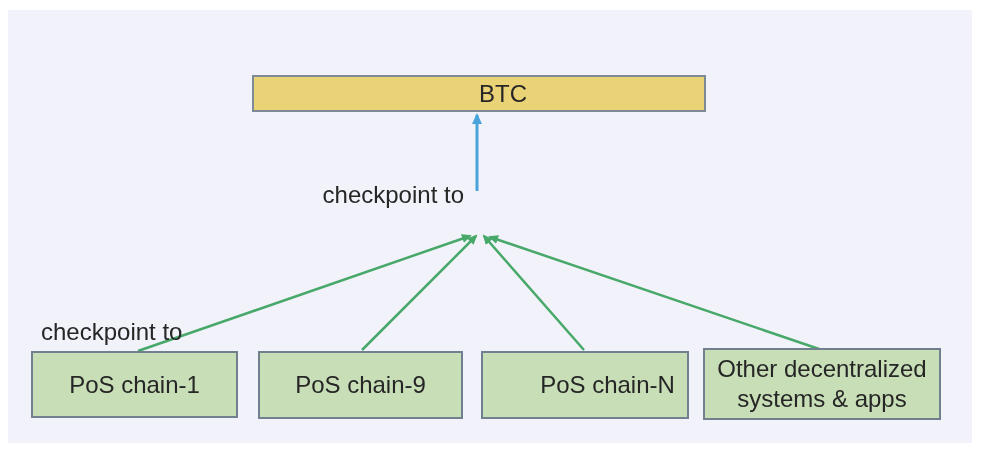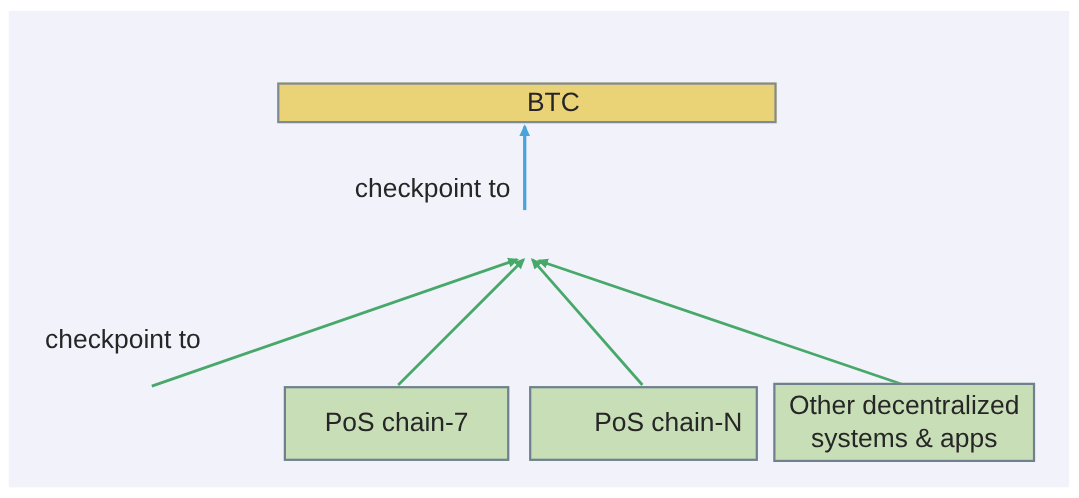--- a/index.html
+++ b/index.html
@@ -44,20 +44,21 @@
   .node-babylon { left: 252px; top: 191px; width: 454px; height: 41px; }
   .node-pos1    { left: 31px;  top: 351px; width: 207px; height: 67px; }
   .node-pos2    { left: 258px; top: 351px; width: 205px; height: 68px; }
   .node-posn    { left: 481px; top: 351px; width: 208px; height: 68px; }
   .node-other   { left: 703px; top: 348px; width: 238px; height: 72px; padding: 16px 4px; }
   .flow-label {
     position: absolute;
     font-size: 24px;
     color: #262626;
     white-space: nowrap;
+    margin-top: 23px;
   }
   .label-top    { left: 312px; top: 158px; width: 152px; text-align: right; }
   .label-bottom { left: 41px;  top: 295px; width: 150px; text-align: left; }
 </style>
 </head>
 <body>
 
 <div class="canvas">
 
   <div class="panel" style="background-color: rgb(241, 242, 250);"></div>
@@ -81,23 +82,26 @@
     <line x1="584" y1="350" x2="484" y2="236" stroke-width="2.5" marker-end="url(#headGreen)" stroke="#47a869"></line>
 
     <line x1="822" y1="350" x2="490" y2="237" stroke-width="2.5" marker-end="url(#headGreen)" stroke="#47a869"></line>
   </svg>
 
   <div class="node node-btc" style="background-color: rgb(234, 210, 118); border-color: rgb(127, 138, 151); padding-left: 48px;">
     <span>BTC</span>
   </div>
 
 
+  <div class="node node-pos1" style="background-color: rgb(200, 222, 183); border-color: rgb(112, 128, 143);">
+    <span>PoS chain-1</span>
+  </div>
 
   <div class="node node-pos2" style="background-color: rgb(200, 222, 183); border-color: rgb(112, 128, 143);">
-    <span>PoS chain-7</span>
+    <span>PoS chain-9</span>
   </div>
 
   <div class="node node-posn" style="background-color: rgb(200, 222, 183); border-color: rgb(112, 128, 143); padding-left: 45px;">
     <span>PoS chain-N</span>
   </div>
 
   <div class="node node-other" style="background-color: rgb(200, 222, 183); border-color: rgb(112, 128, 143);">
     <span>Other decentralized systems &amp; apps</span>
   </div>
 

